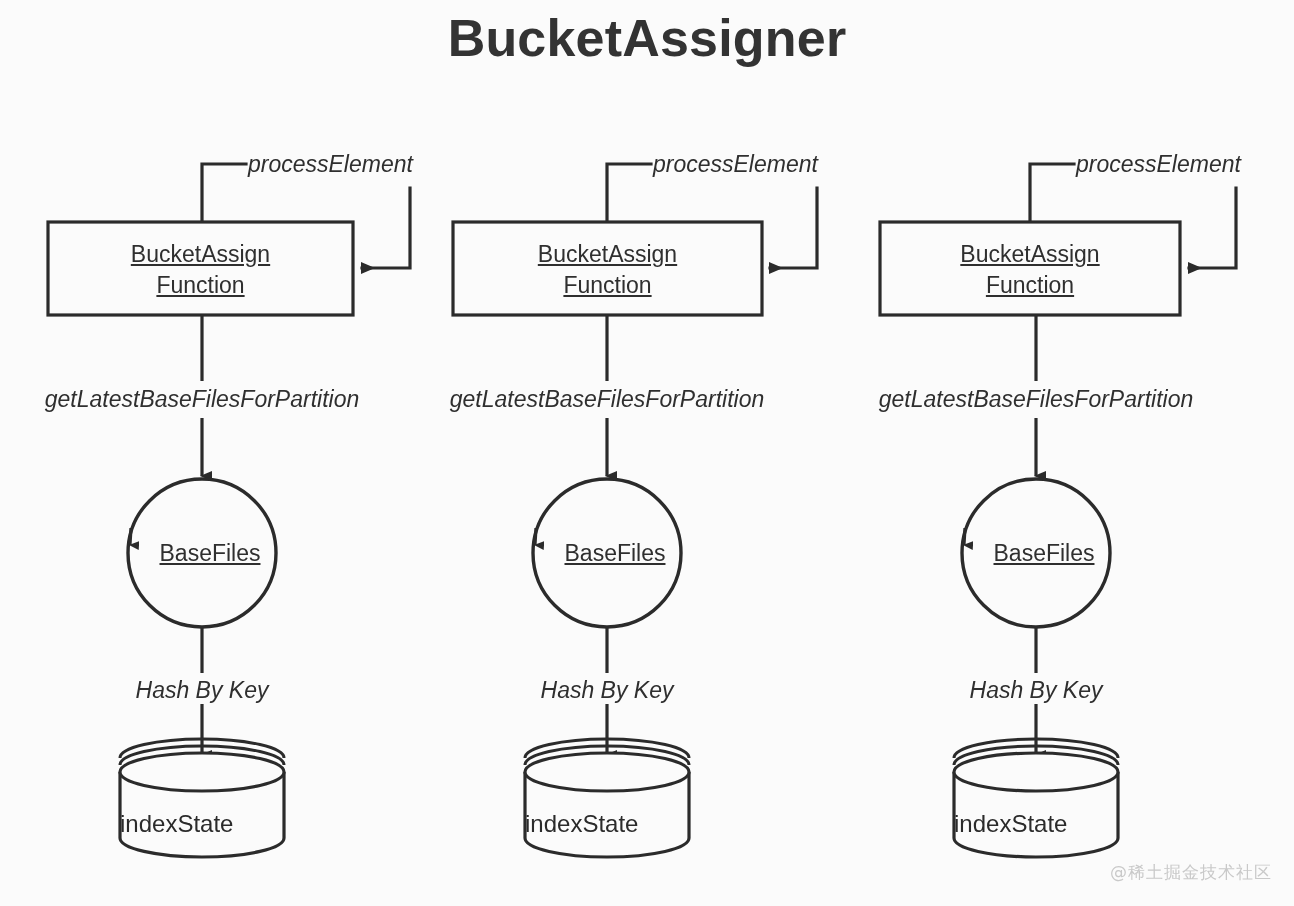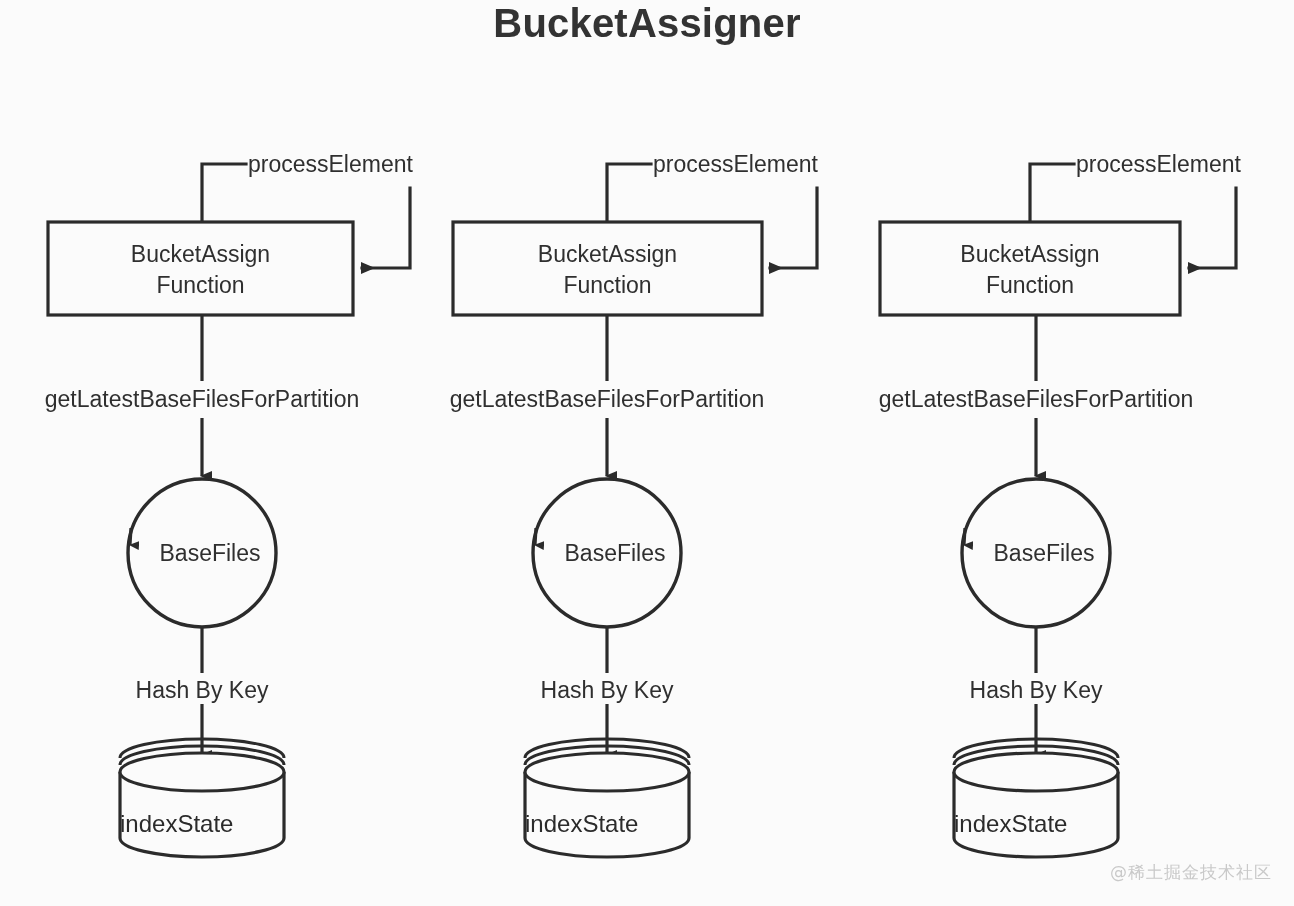--- a/index.html
+++ b/index.html
@@ -17,46 +17,48 @@
   }
   #canvas {
     position: absolute;
     left: 0; top: 0;
     width: 1294px;
     height: 906px;
   }
   .diagram-title {
     position: absolute;
     left: 0;
-    top: 1px;
+    top: 8px;
     width: 1294px;
     text-align: center;
-    font-size: 40px;
+    font-size: 52px;
     font-weight: 700;
     letter-spacing: 0.2px;
     color: #333333;
     user-select: none;
   }
   .node-label {
     position: absolute;
     text-align: center;
     font-size: 23px;
     line-height: 31px;
     color: #2f2f2f;
     white-space: pre-line;
     user-select: none;
+    text-decoration: underline;
   }
   .edge-label {
     position: absolute;
     font-size: 23px;
     line-height: 28px;
     color: #2f2f2f;
     white-space: nowrap;
     user-select: none;
     background: #fbfbfb;
+    font-style: italic;
   }
   .edge-label.centered {
     text-align: center;
   }
   .cyl-label {
     position: absolute;
     text-align: left;
     font-size: 24px;
     color: #2b2b2b;
     white-space: nowrap;

